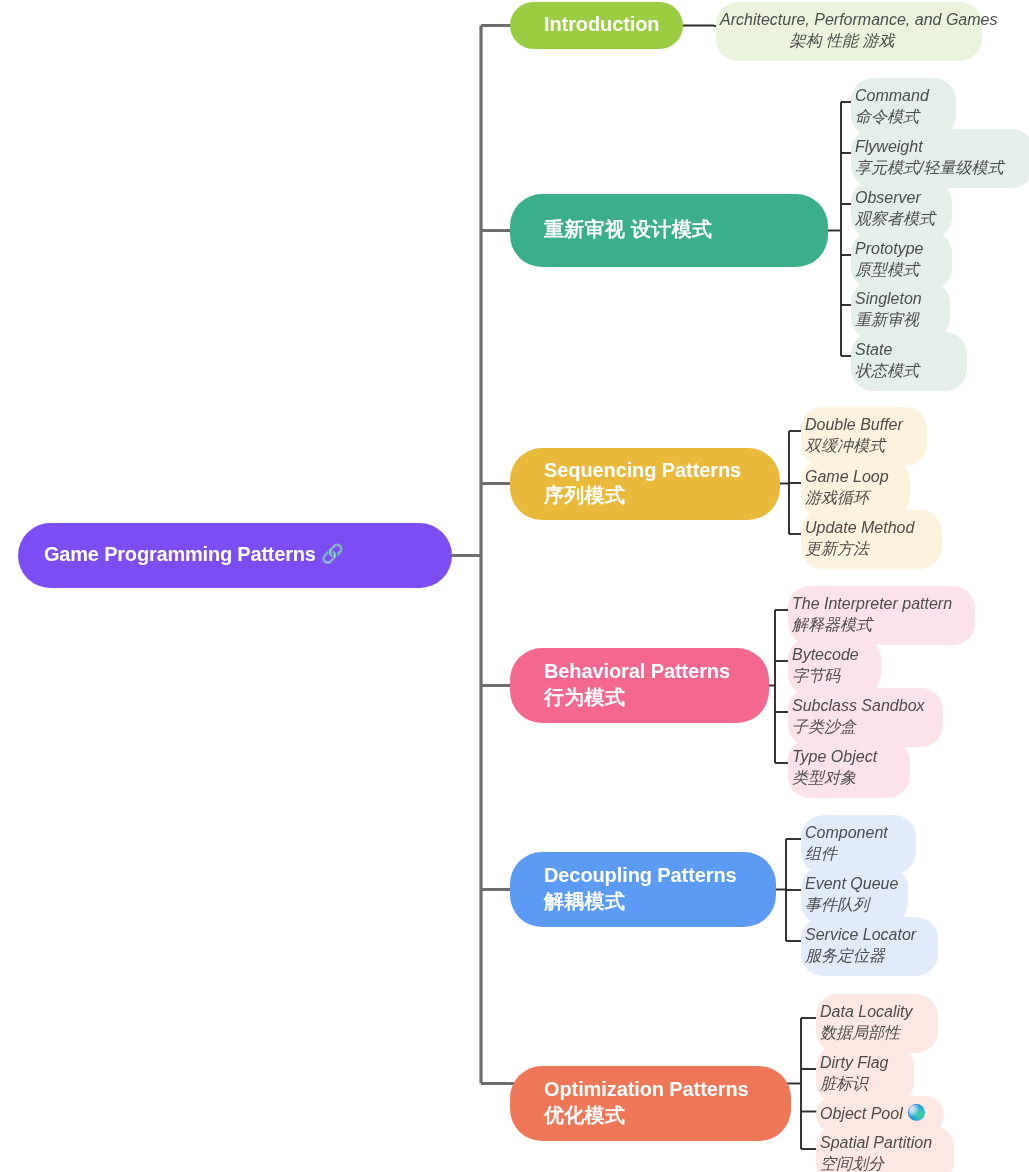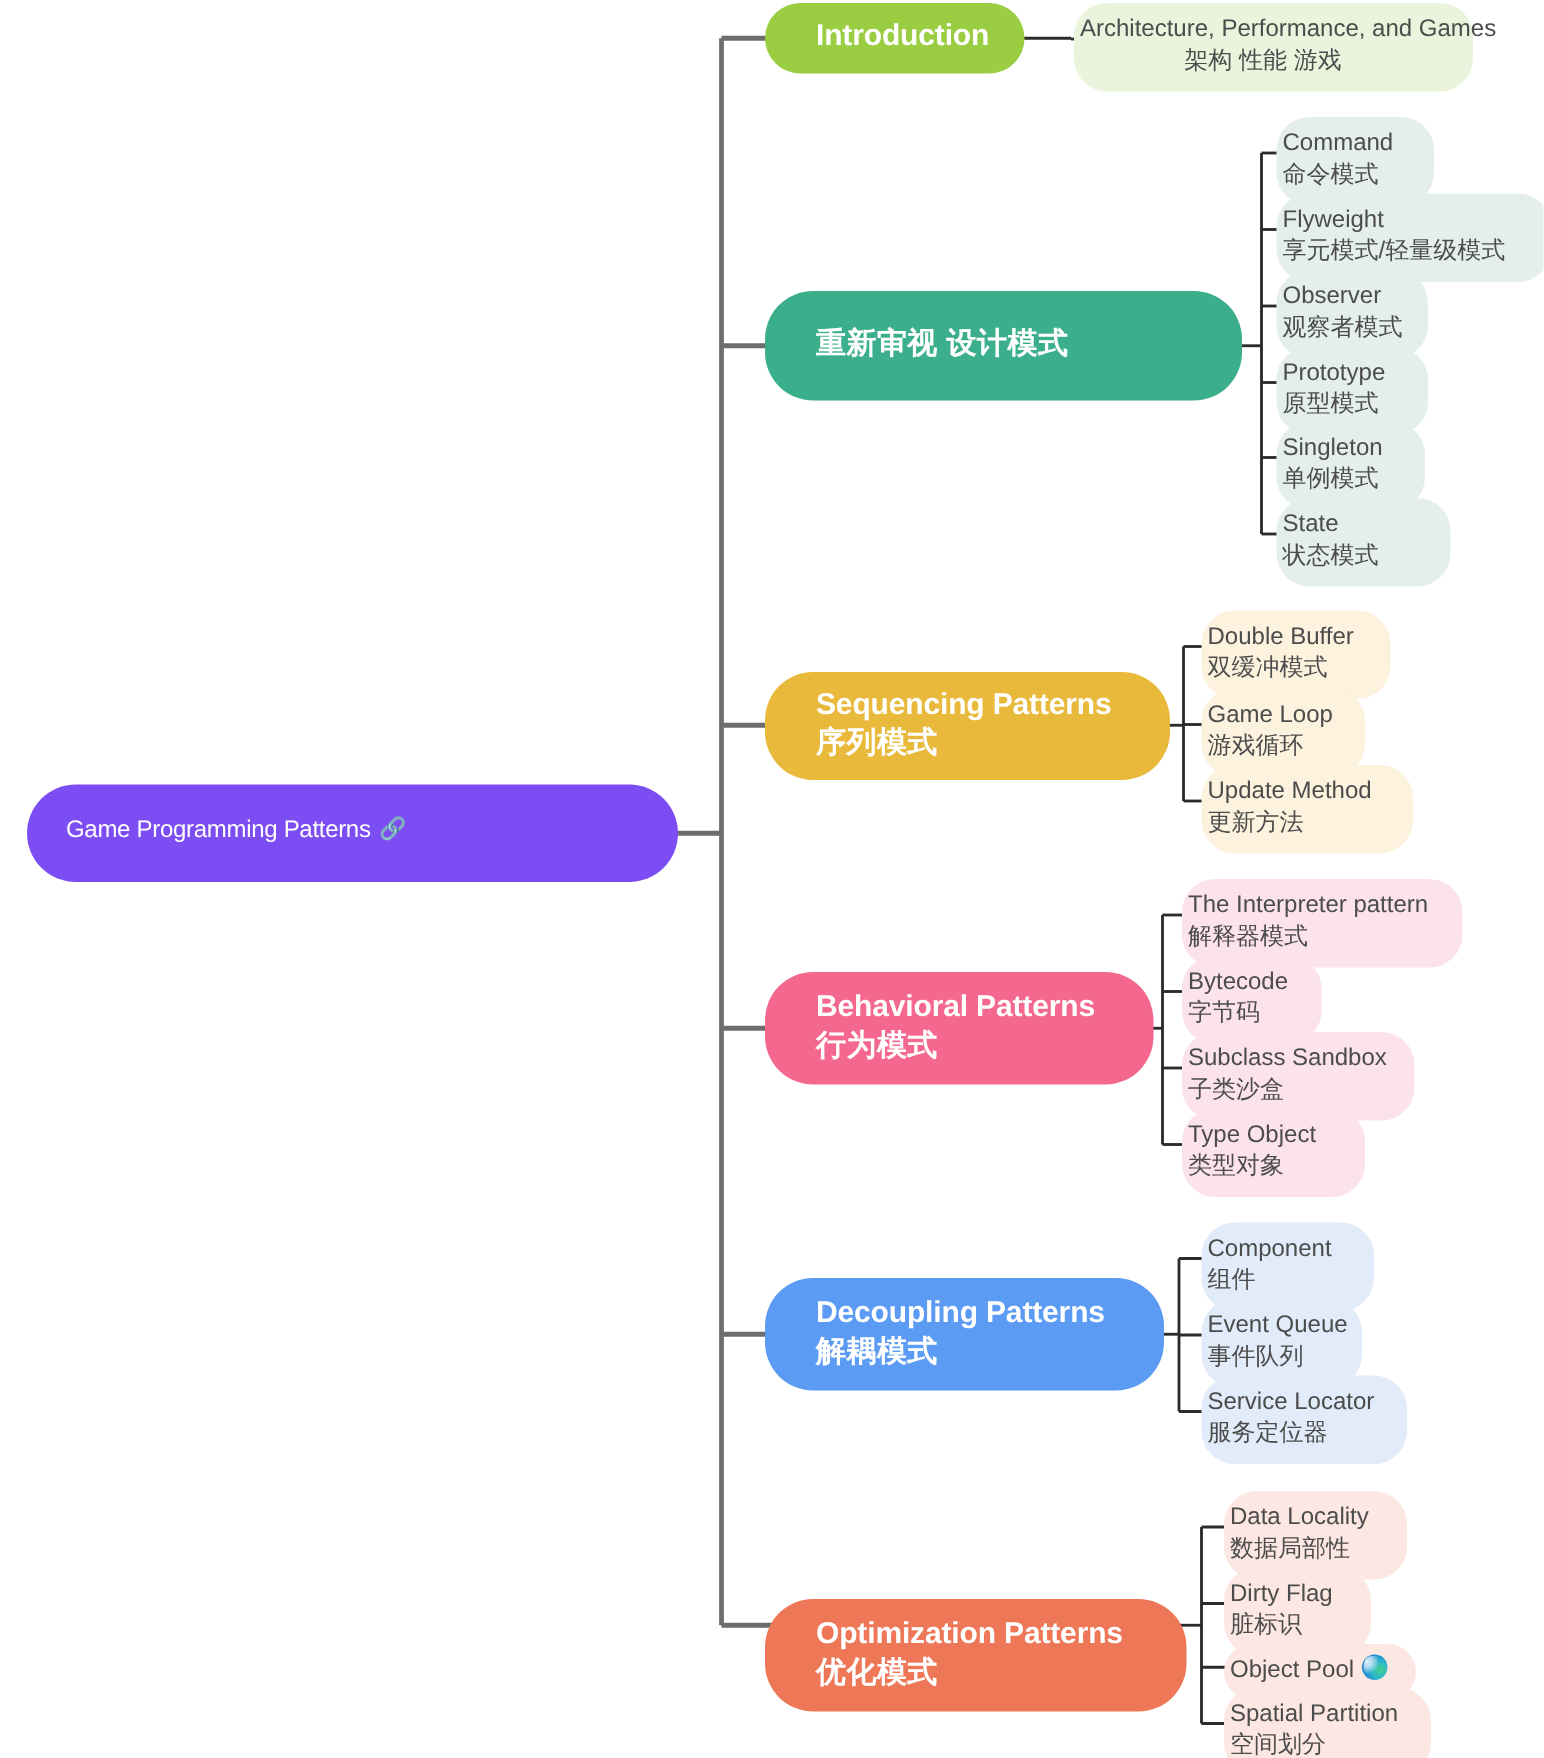--- a/index.html
+++ b/index.html
@@ -32,22 +32,22 @@
     box-sizing: border-box;
     display: flex;
     flex-direction: column;
     justify-content: center;
   }
   
   .node-root {
     border-radius: 34px;
     padding: 14px 22px 16px 26px;
     color: #ffffff;
-    font-weight: normal;
-    font-size: 16px;
+    font-weight: bold;
+    font-size: 20px;
     letter-spacing: -0.2px;
     white-space: nowrap;
   }
   .node-root .line1 { line-height: 1.15; }
   
   .node-branch {
     border-radius: 32px;
     color: #ffffff;
     font-weight: bold;
     padding: 10px 26px 12px 34px;
@@ -67,20 +67,21 @@
     padding-top: 9px;
     padding-bottom: 11px;
   }
   
   .node-leaf {
     border-radius: 22px;
     color: #4c4c4c;
     padding: 7px 18px 9px 4px;
     white-space: nowrap;
     font-weight: normal;
+    font-style: italic;
   }
   .node-leaf .line1 {
     font-size: 16px;
     line-height: 1.33;
   }
   .node-leaf .line2 {
     font-size: 16px;
     line-height: 1.33;
   }
   .node-leaf.centered { text-align: center; }
@@ -186,21 +187,21 @@
       <div class="node node-leaf" style="left: 851px; top: 180px; width: 101px; min-height: 48px; background: rgb(227, 239, 232);">
         <div class="line1">Observer</div>
         <div class="line2">观察者模式</div>
       </div>
       <div class="node node-leaf" style="left: 851px; top: 231px; width: 101px; min-height: 48px; background: rgb(227, 239, 232);">
         <div class="line1">Prototype</div>
         <div class="line2">原型模式</div>
       </div>
       <div class="node node-leaf" style="left: 851px; top: 281px; width: 99px; min-height: 48px; background: rgb(227, 239, 232);">
         <div class="line1">Singleton</div>
-        <div class="line2">单例模式</div>
+        <div class="line2">重新审视</div>
       </div>
       <div class="node node-leaf" style="left: 851px; top: 332px; width: 116px; min-height: 48px; background: rgb(227, 239, 232);">
         <div class="line1">State</div>
         <div class="line2">状态模式</div>
       </div>
       <div class="node node-branch" style="left: 510px; top: 448px; width: 270px; min-height: 71px; background: rgb(233, 185, 60);">
         <div class="line1">Sequencing Patterns</div>
         <div class="line2">序列模式</div>
       </div>
       <div class="node node-leaf" style="left: 801px; top: 407px; width: 126px; min-height: 48px; background: rgb(252, 242, 221);">

